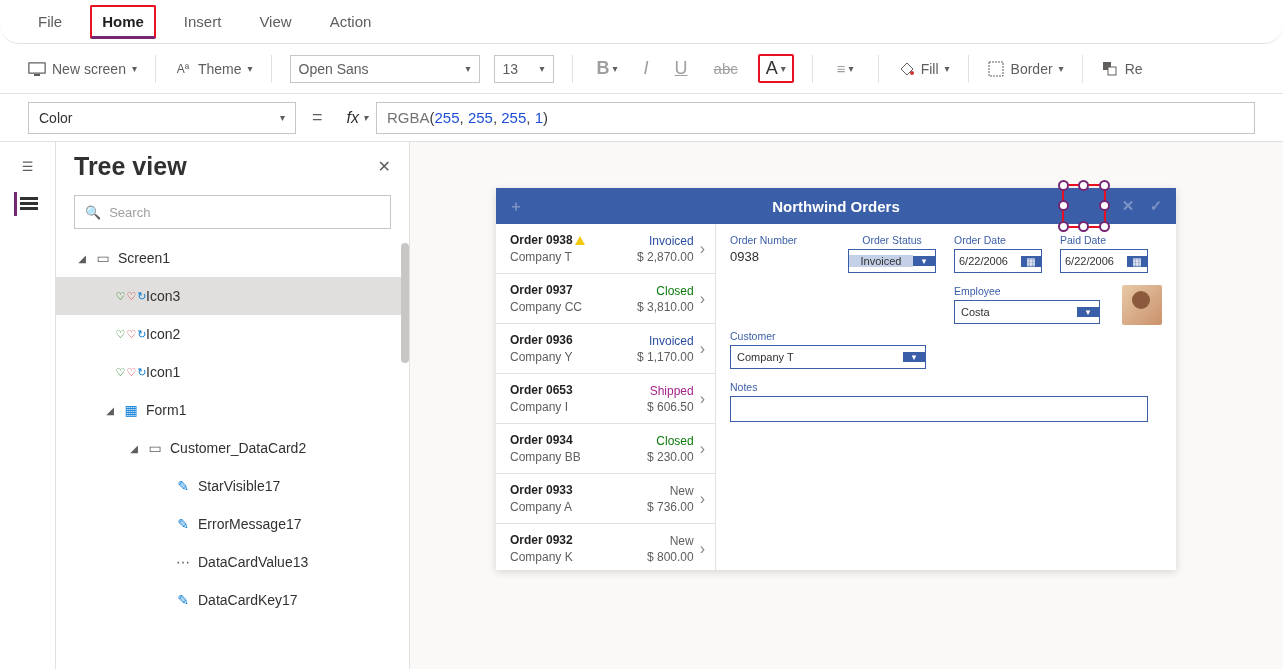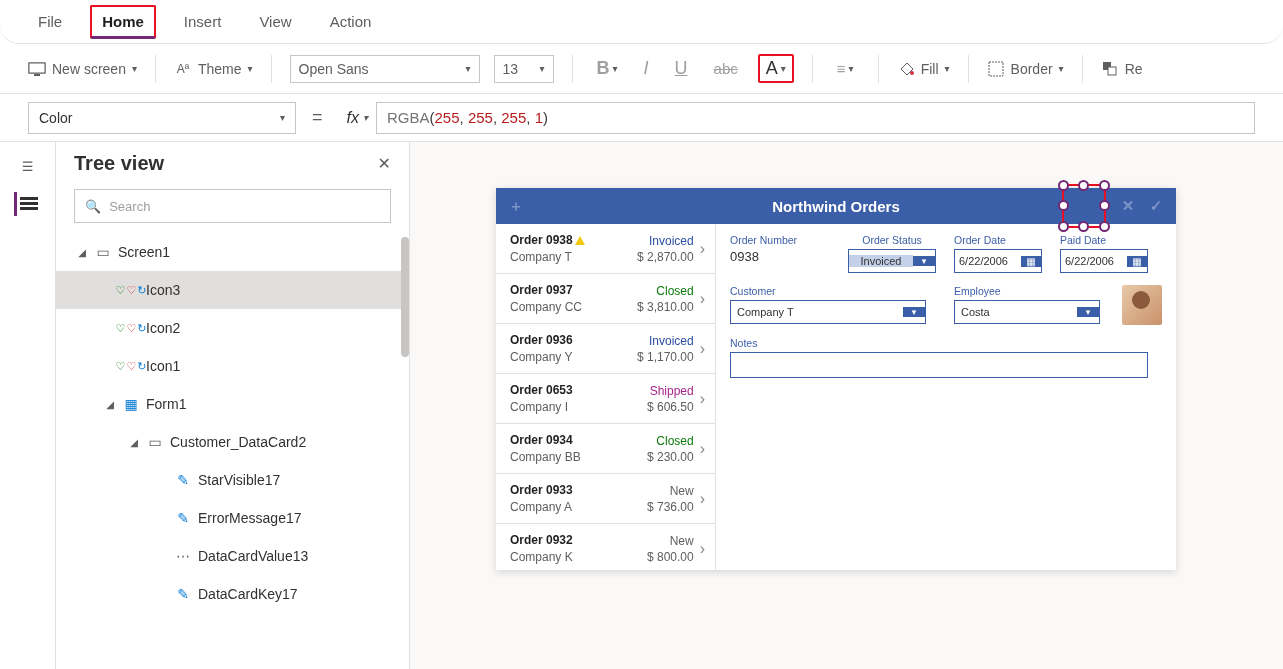--- a/index.html
+++ b/index.html
@@ -25,32 +25,32 @@
   .fontcolor-hl { border: 2px solid #e81123; padding: 2px 6px; border-radius: 2px; }
 
   
   .fbar { display: flex; align-items: center; height: 48px; padding: 0 28px; gap: 10px; border-bottom: 1px solid #e1e1e1; }
   .fbar .prop { width: 268px; height: 32px; border: 1px solid #c8c6c4; display:flex; align-items:center; padding:0 10px; font-size:14px; justify-content:space-between;}
   .fbar .eq { font-size: 18px; color: #605e5c; padding: 0 6px; }
   .fbar .fx { display:flex; align-items:center; gap:4px; font-style: italic; font-family: Georgia, serif; font-size:16px; padding:0 8px; border-right:1px solid #c8c6c4; height:32px;}
   .fbar .formula { font-family: Consolas, monospace; font-size: 15px; padding-left: 10px; flex:1; height:32px; border:1px solid #c8c6c4; border-left:none; display:flex; align-items:center;}
   .tok-fn { color: #737373; }
   .tok-paren { color: #3b3a39; }
-  .tok-num { color: #b91c1c; }
+  .tok-num { color: #1d4ed8; }
   .tok-comma { color: #3b3a39; }
 
   
   .main { display: flex; height: calc(669px - 44px - 50px - 48px); }
   .rail { width: 56px; border-right: 1px solid #e1e1e1; display:flex; flex-direction:column; align-items:center; padding-top:12px; gap:14px;}
   .rail .ritem { width:24px; height:24px; display:flex; align-items:center; justify-content:center; cursor:pointer; color:#605e5c; }
   .rail .ritem.active { border-left: 3px solid #742774; margin-left:-3px; padding-left:3px; color:#323130;}
 
   .panel { width: 354px; border-right: 1px solid #e1e1e1; display:flex; flex-direction:column; position:relative;}
   .panel-hdr { display:flex; align-items:center; justify-content:space-between; padding: 10px 18px 6px 18px; }
-  .panel-hdr h2 { font-size: 20px; font-weight: 600; }
+  .panel-hdr h2 { font-size: 25px; font-weight: 600; }
   .panel-hdr .close { font-size:16px; color:#605e5c; cursor:pointer; }
   .search { margin: 8px 18px 10px 18px; height:34px; border:1px solid #c8c6c4; display:flex; align-items:center; padding:0 10px; gap:8px; color:#a19f9d;}
   .tree { flex:1; overflow:auto; font-size:14px; position:relative;}
   .tree::-webkit-scrollbar{width:10px;}
   .tree-scroll-thumb{position:absolute; right:0; top:4px; width:8px; height:120px; background:#c8c6c4; border-radius:4px;}
   .node { display:flex; align-items:center; height:38px; padding-left: 4px; gap:6px; cursor:pointer;}
   .node.selected { background:#e1dfdd; }
   .node .caret { width:12px; text-align:center; color:#605e5c; font-size:10px;}
   .node .nicon { width:18px; display:flex; justify-content:center; color:#605e5c;}
   .indent1{padding-left:20px;} .indent2{padding-left:48px;} .indent3{padding-left:72px;} .indent4{padding-left:100px;}
@@ -441,21 +441,21 @@
             </div>
             <div class="fcell">
                 <label>Paid Date</label>
               <div class="datebox">
                   <span class="txt">6/22/2006</span>
                   <span class="cal">▦</span>
                 </div>
             </div>
           </div>
           <div class="row">
-            <div class="fcell" style="width:206px;">
+            <div class="fcell" style="width:206px;margin-top:45px;">
                 <label>Customer</label>
               <div class="combo2" style="width:196px;">
                   <span class="txt">Company T</span>
                   <span class="dd">▾</span>
                 </div>
             </div>
             <div class="fcell" style="width:150px;">
                 <label>Employee</label>
               <div class="combo2" style="width:146px;">
                   <span class="txt">Costa</span>

